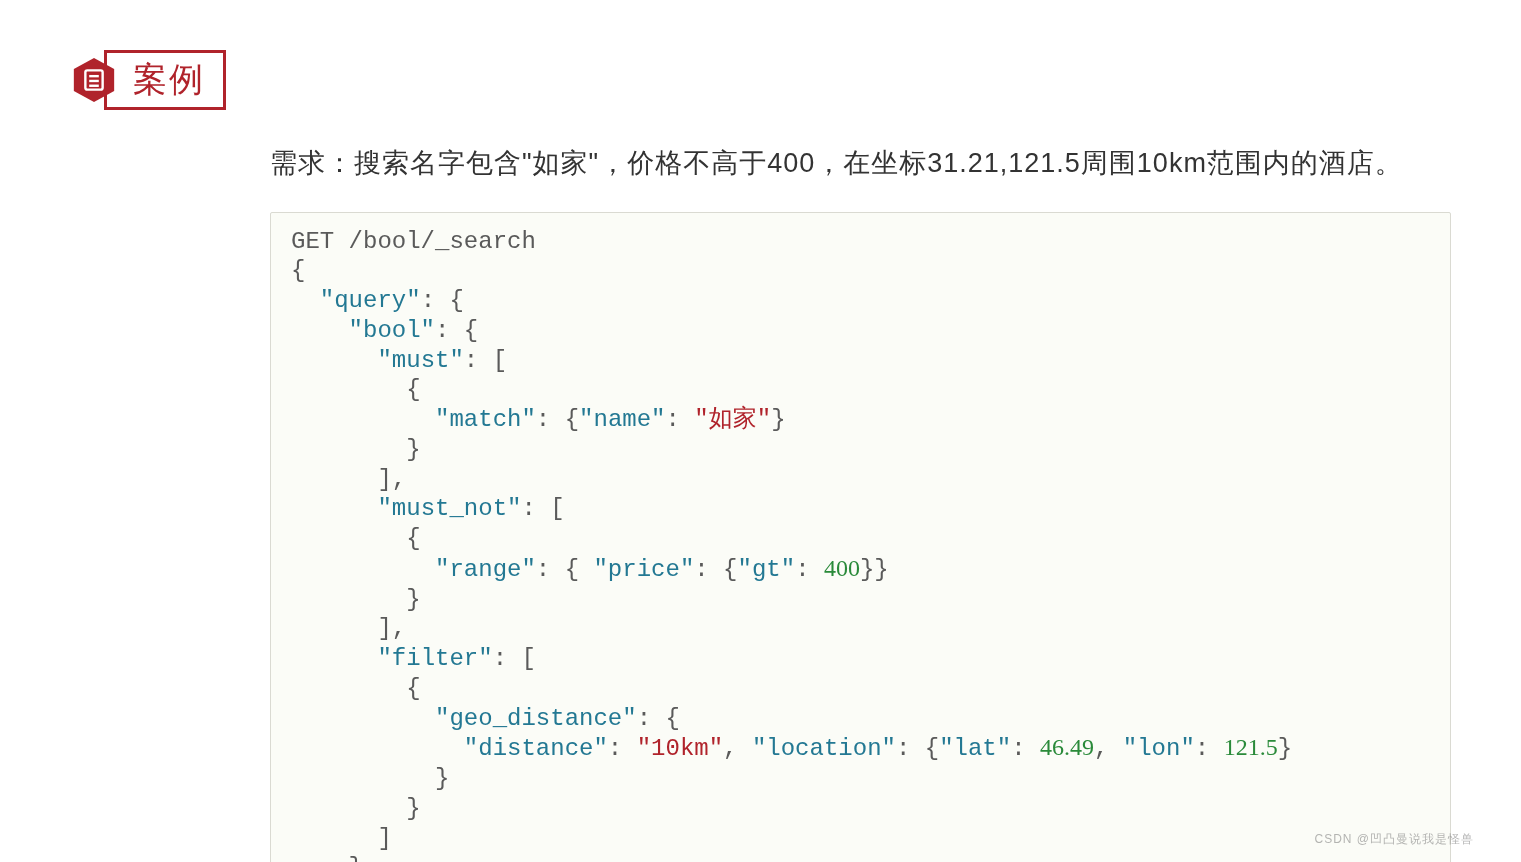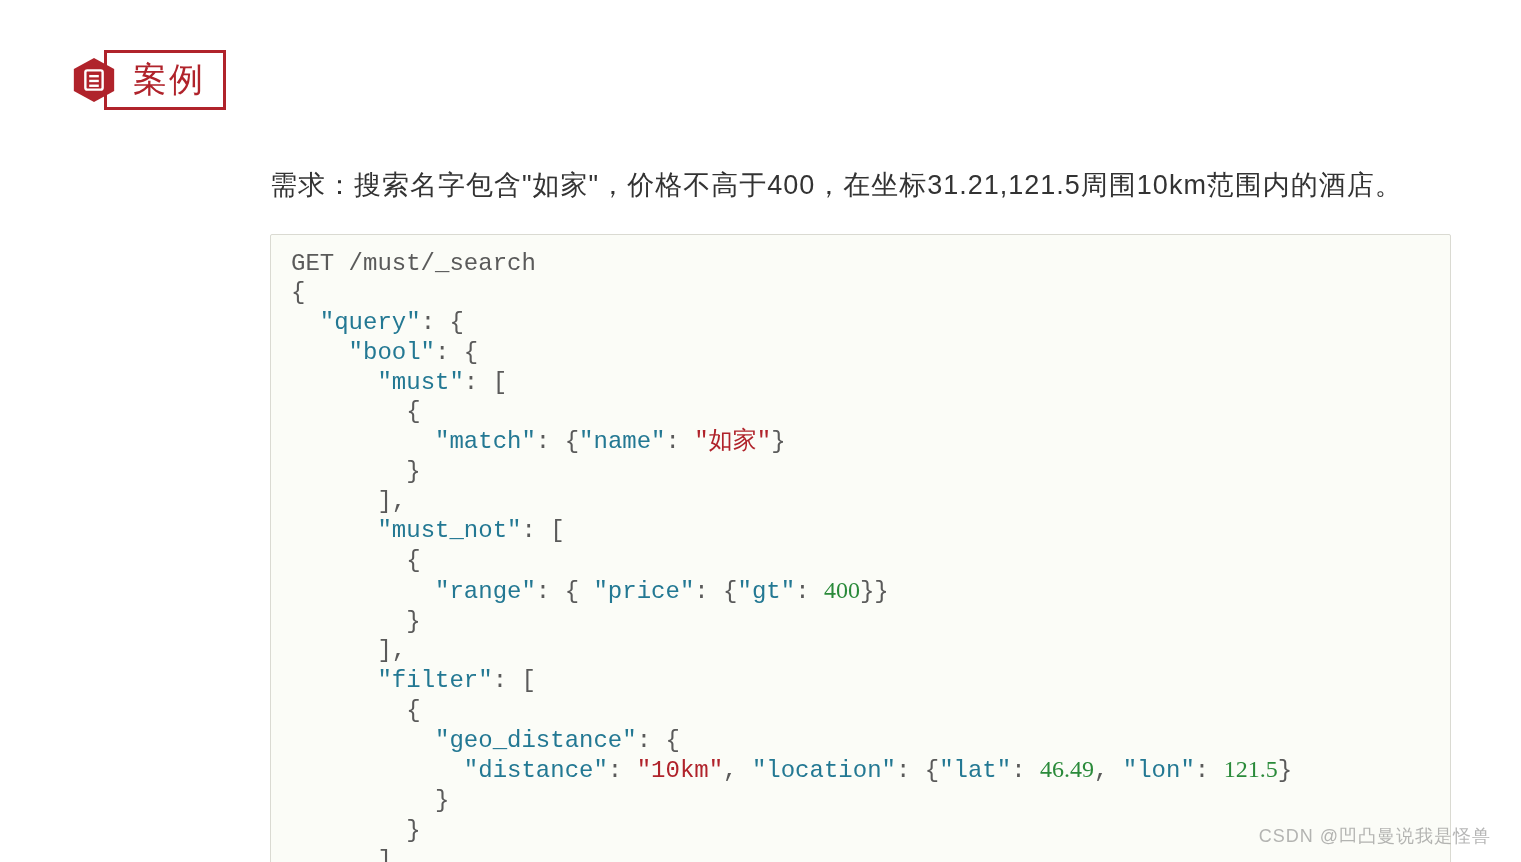--- a/index.html
+++ b/index.html
@@ -12,21 +12,21 @@
       background: #ffffff;
       padding: 50px 70px 20px 70px;
       width: 1521px;
       height: 862px;
       position: relative;
     }
     .header-row {
       display: flex;
       align-items: center;
       gap: 68px;
-      margin-bottom: 55px;
+      margin-bottom: 33px;
     }
     .badge-group {
       display: flex;
       align-items: center;
     }
     .hex-icon {
       width: 48px;
       height: 48px;
       position: relative;
       margin-right: 0;
@@ -81,24 +81,24 @@
     }
     .code-block .str {
       color: #b0232b;
     }
     .code-block .num {
       color: #2a8a3a;
       font-family: Liberation Serif, serif;
     }
     .watermark {
       position: absolute;
-      right: 30px;
+      right: 47px;
       bottom: 14px;
       color: rgba(120,120,120,0.55);
-      font-size: 18px;
+      font-size: 12px;
       font-family: "Microsoft YaHei", sans-serif;
       letter-spacing: 1px;
     }
   </style>
 </head>
 <body>
 
 <div class="header-row">
   <div class="badge-group">
     <div class="hex-icon">
@@ -110,21 +110,21 @@
         <line x1="40" y1="62" x2="60" y2="62" stroke="#fff" stroke-width="5"></line>
       </svg>
     </div>
     <div class="badge-label">案例</div>
   </div>
 </div>
 
 <div class="content">
   <div class="requirement">需求：搜索名字包含"如家"，价格不高于400，在坐标31.21,121.5周围10km范围内的酒店。</div>
 
-  <div class="code-block"><span>GET /must/_search</span>
+  <div class="code-block"><span>GET /bool/_search</span>
 {
   <span class="key">"query"</span>: {
     <span class="key">"bool"</span>: {
       <span class="key">"must"</span>: [
         {
           <span class="key">"match"</span>: {<span class="key">"name"</span>: <span class="str">"如家"</span>}
         }
       ],
       <span class="key">"must_not"</span>: [
         {

